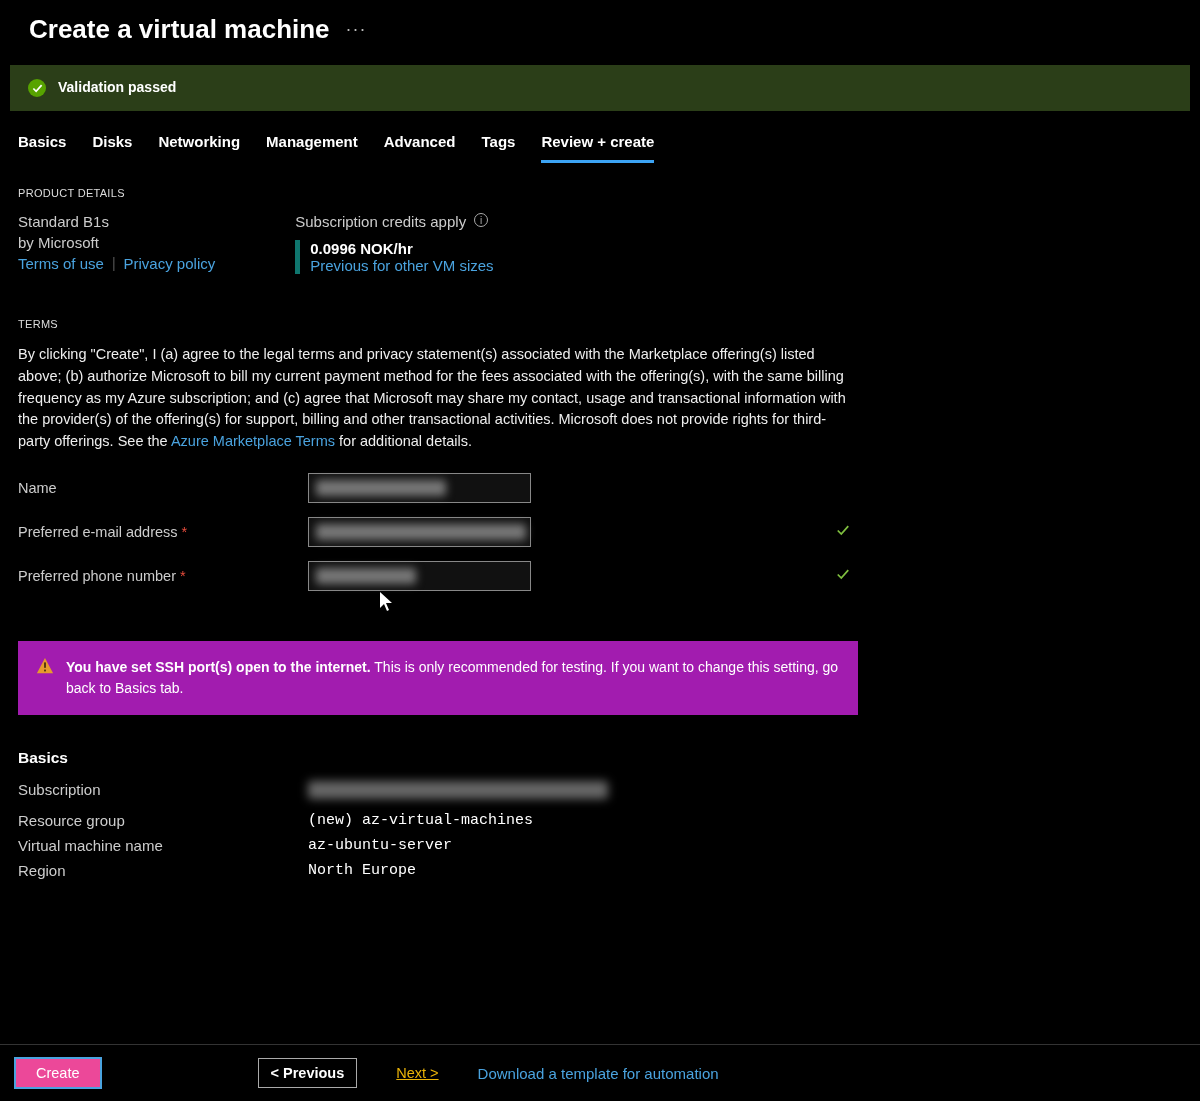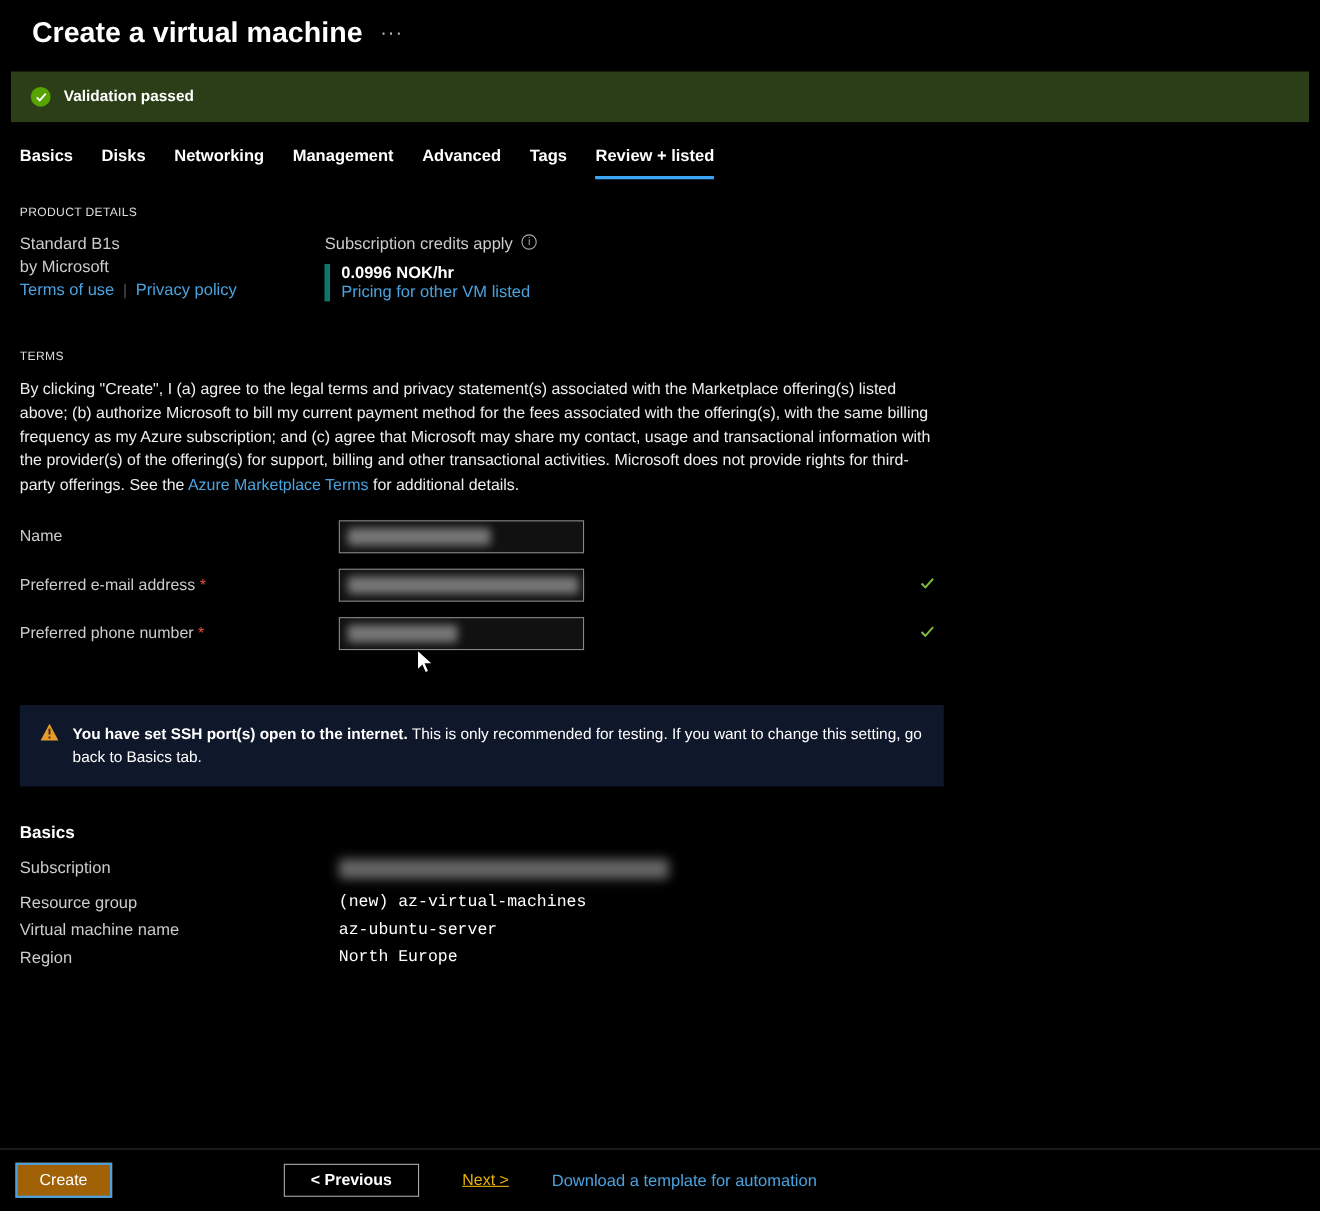--- a/index.html
+++ b/index.html
@@ -116,21 +116,21 @@
     .valid-mark {
       position: absolute; right: 8px; top: 50%; transform: translateY(-50%);
       color: #7fbf3f;
     }
     .valid-mark svg { width: 14px; height: 14px; }
     .cursor-pointer {
       position: absolute; left: 380px; top: 592px; color: #fff; font-size: 16px;
       pointer-events: none;
     }
     .warning-banner {
-      background: #0f172a;
+      background: #a21caf;
       margin-top: 50px;
       padding: 16px 18px;
       display: flex;
       gap: 12px;
       max-width: 840px;
     }
     .warn-icon { flex-shrink: 0; }
     .warn-icon svg { width: 18px; height: 18px; }
     .warn-text { font-size: 14px; line-height: 1.5; }
     .warn-text .bold { font-weight: 700; }
@@ -157,27 +157,27 @@
     }
     .btn {
       padding: 6px 20px;
       font-size: 14.5px;
       cursor: pointer;
       border: 1px solid transparent;
       background: transparent;
       color: #fff;
     }
     .btn-primary {
-      background: #a16207;
+      background: #ec4899;
       border: 2px solid #4aa3df;
     }
     .btn-secondary {
       border: 1px solid #aaa;
       font-weight: 600;
-      padding: 6px 24px;
+      padding: 6px 12px;
     }
     .btn-disabled {
       color: #eab308;
       cursor: not-allowed;
       text-decoration: underline;
     }
     .footer-spacer { width: 120px; }
   </style>
 </head>
 <body>
@@ -196,21 +196,21 @@
   <span class="validation-text">Validation passed</span>
 </div>
 
 <div class="tabs">
   <div class="tab">Basics</div>
   <div class="tab">Disks</div>
   <div class="tab">Networking</div>
   <div class="tab">Management</div>
   <div class="tab">Advanced</div>
   <div class="tab">Tags</div>
-  <div class="tab active">Review + listed</div>
+  <div class="tab active">Review + create</div>
 </div>
 
 <div class="content">
   <div>
     <div class="section-header">PRODUCT DETAILS</div>
     <div class="product-row">
       <div class="product-col">
         <div class="product-name">Standard B1s</div>
         <div class="product-by">by Microsoft</div>
         <div class="link-row">
@@ -219,21 +219,21 @@
           <span class="link">Privacy policy</span>
         </div>
       </div>
       <div class="product-col">
         <div class="credits-row">
           <span>Subscription credits apply</span>
           <span class="info-icon">i</span>
         </div>
         <div class="price-block">
           <div class="price">0.0996 NOK/hr</div>
-          <div class="link">Pricing for other VM listed</div>
+          <div class="link">Previous for other VM sizes</div>
         </div>
       </div>
     </div>
   </div>
 
   <div class="terms-section">
     <div class="section-header">TERMS</div>
     <div class="terms-body">
       <span>By clicking "Create", I (a) agree to the legal terms and privacy statement(s) associated with the Marketplace offering(s) listed above; (b) authorize Microsoft to bill my current payment method for the fees associated with the offering(s), with the same billing frequency as my Azure subscription; and (c) agree that Microsoft may share my contact, usage and transactional information with the provider(s) of the offering(s) for support, billing and other transactional activities. Microsoft does not provide rights for third-party offerings. See the </span><a>Azure Marketplace Terms</a><span> for additional details.</span>
     </div>

